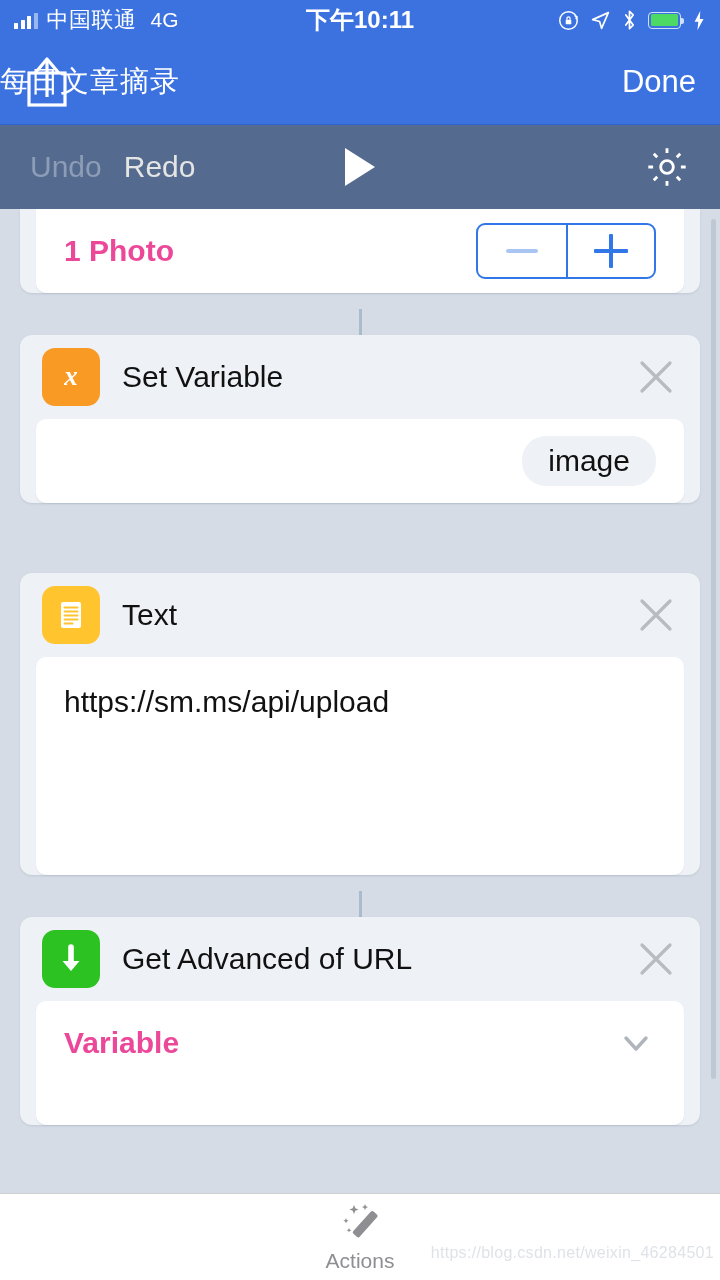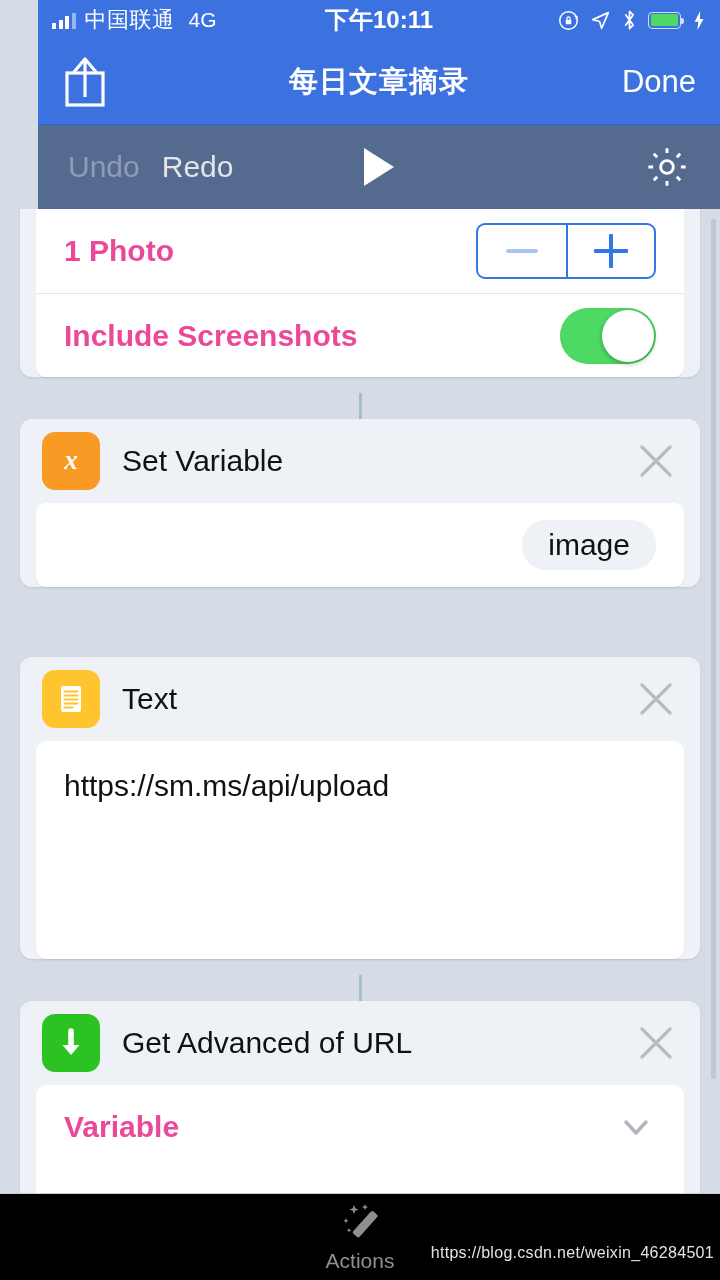--- a/index.html
+++ b/index.html
@@ -1,21 +1,21 @@
 <!DOCTYPE html>
 <html><head>
 <meta charset="utf-8">
 <style>
   * { margin:0; padding:0; box-sizing:border-box; }
   html, body {
     width:720px; height:1280px; overflow:hidden;
     font-family:"Liberation Sans", sans-serif;
     background:#d5dce5;
   }
-  #screen { position:relative; width:720px; height:1280px; overflow:hidden;padding-left:38px; }
+  #screen { position:relative; width:720px; height:1280px; overflow:hidden; }
 
   
   .statusbar{
     position:relative; height:40px; background:#3b72e0; color:#fff;
     display:flex; align-items:center; padding:0 14px;
   }
   .sb-left{ display:flex; align-items:center; gap:9px; }
   .sig{ display:flex; align-items:flex-end; gap:2.5px; height:17px; }
   .sig i{ display:block; width:4px; background:#fff; border-radius:.5px; }
   .sig i:nth-child(1){ height:6px; }
@@ -39,22 +39,22 @@
     width:2.6px; height:6px; background:#cfe0fb; border-radius:0 2px 2px 0;
   }
   .batt span{ display:block; height:100%; background:#4cd964; border-radius:1.5px; }
 
   
   .navbar{
     height:84px; background:#3b72e0; color:#fff;
     display:flex; align-items:center; padding:0 24px; position:relative;
   }
   .nav-title{
-    position:absolute; left:0; right:0; text-align:center;
-    font-size:29px; font-weight:700; pointer-events:none; letter-spacing:1px;
+    position:absolute; left:0; right:0; text-align:left;
+    font-size:29px; font-weight:400; pointer-events:none; letter-spacing:1px;
   }
   .nav-done{ margin-left:auto; font-size:31px; font-weight:400; z-index:2; }
   .share-ic{ z-index:2; }
 
   
   .toolbar{
     height:85px; background:#546a8e;
     display:flex; align-items:center; padding:0 30px; position:relative;
     border-top:1px solid #2f63d4;
   }
@@ -158,21 +158,21 @@
 
   
   .scrollbar{
     position:absolute; right:4px; top:10px; width:5px; height:860px;
     background:#b6c2cf; border-radius:3px; opacity:.75;
   }
 
   
   .tabbar{
     position:absolute; bottom:0; left:0; right:0; height:87px;
-    background:#000000; border-top:1px solid #cfcfcf;
+    background:#ffffff; border-top:1px solid #cfcfcf;
     display:flex;
   }
   .tab{
     flex:1; display:flex; flex-direction:column;
     align-items:center; justify-content:center; gap:4px;
   }
   .tab-label{ font-size:21px; }
   .tab.inactive .tab-label{ color:#8e8e93; }
   .tab.active .tab-label{ color:#3b72e0; }
 
@@ -255,28 +255,20 @@
             <div class="stepper">
               <div>
                   <span class="minus-bar"></span>
                 </div>
               <div>
                   <span class="plus-v"></span>
                 </div>
             </div>
           </div>
         </div>
-        <div class="row">
-          <span class="row-label">Include Screenshots</span>
-          <div class="row-right">
-            <div class="toggle">
-                <span></span>
-              </div>
-          </div>
-        </div>
       </div>
     </div>
 
     <div class="connector">
         <i></i>
       </div>
 
     <div class="card">
       <div class="card-head">
         <div class="app-ic" style="background:#f99a24">

